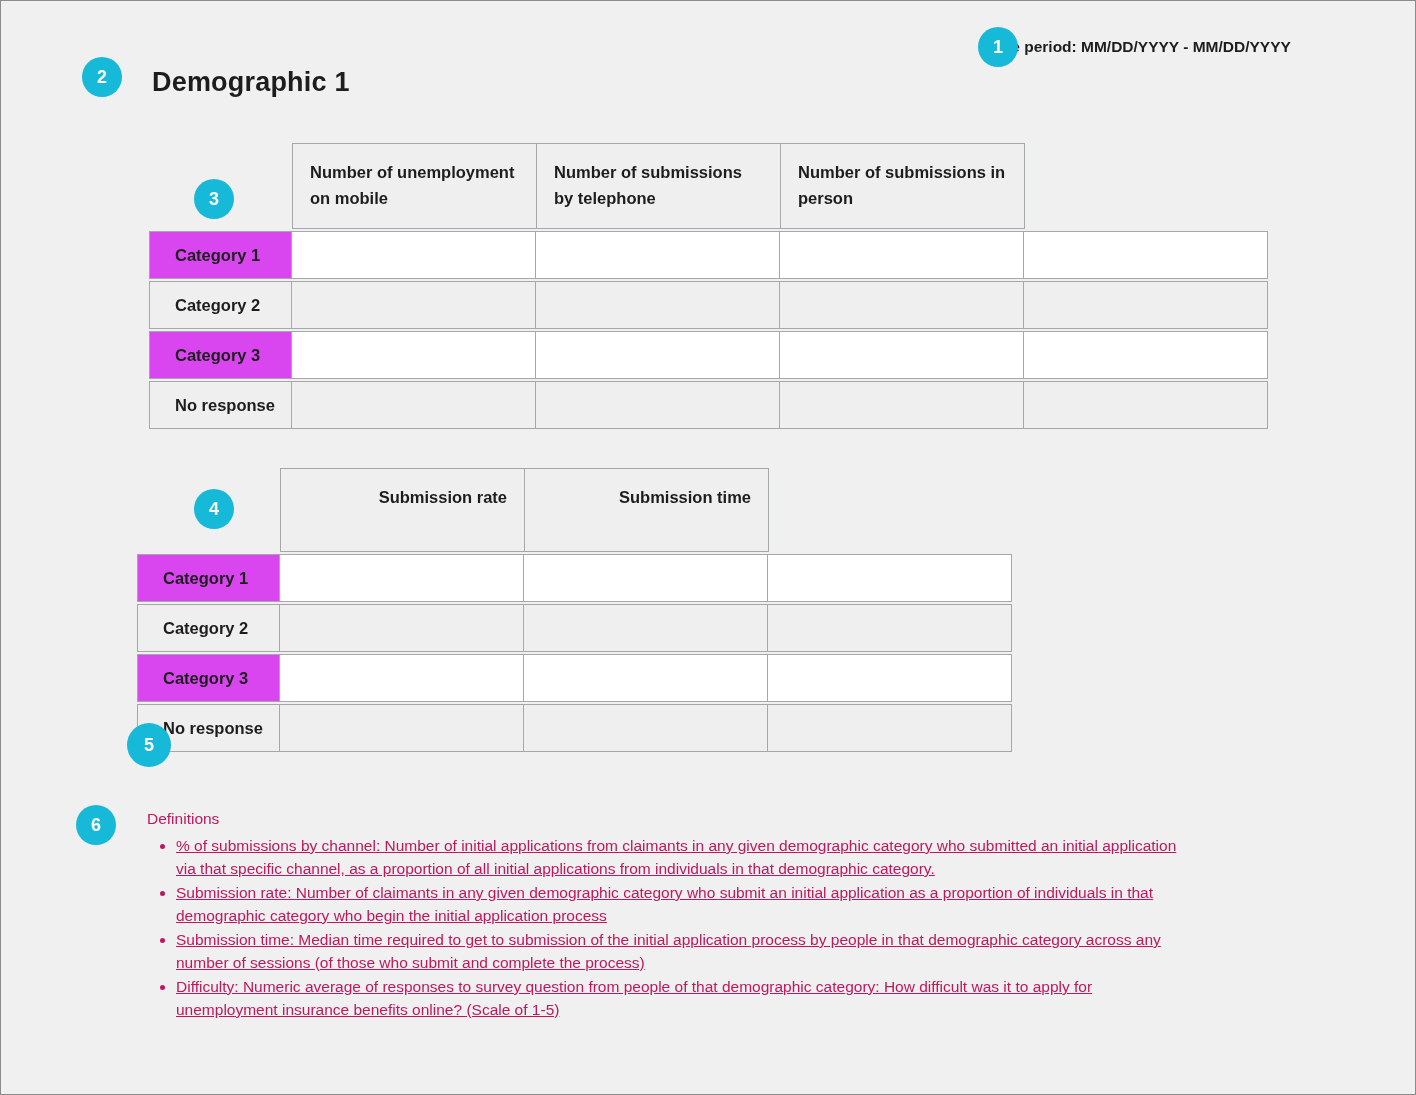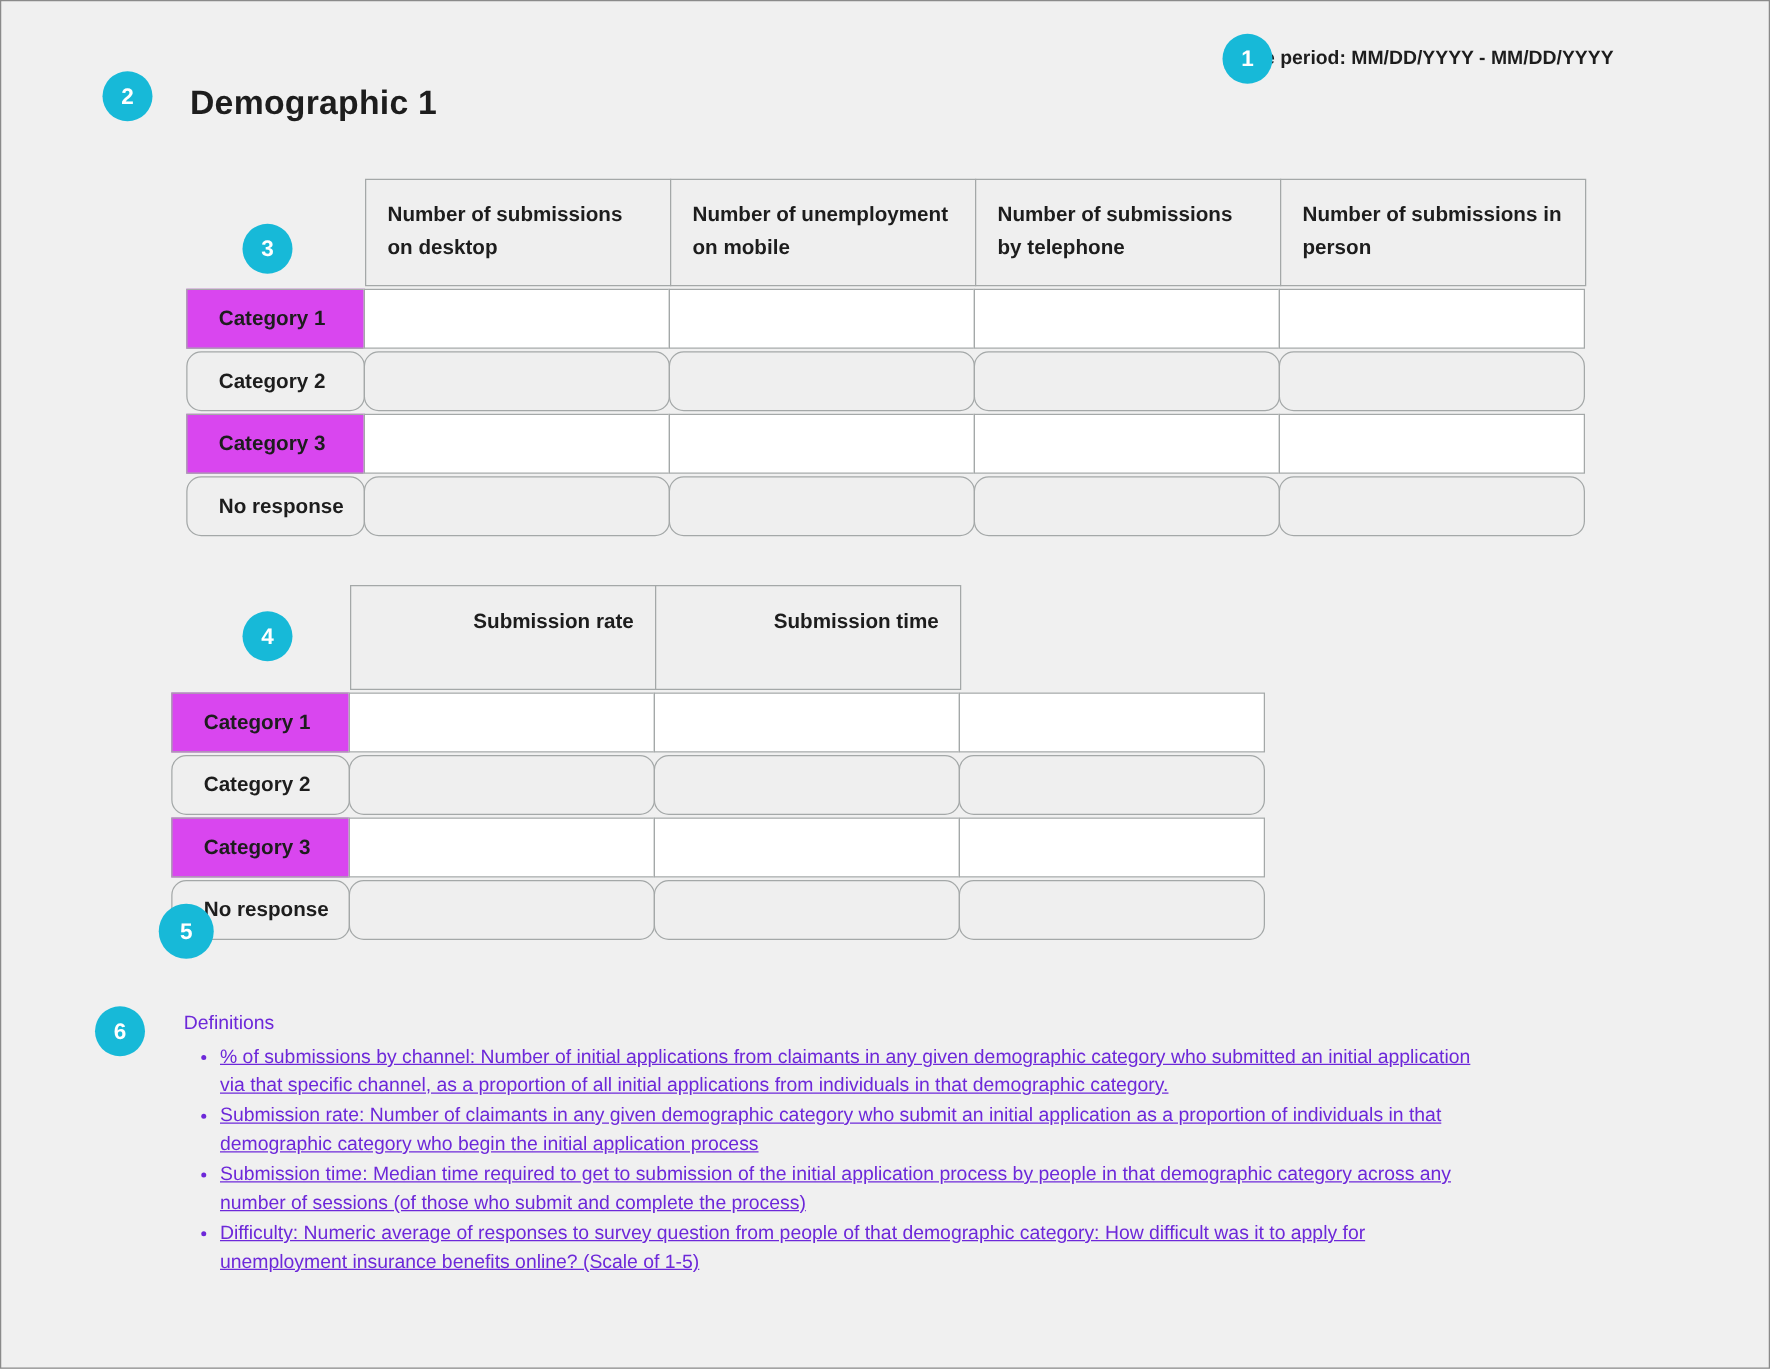--- a/index.html
+++ b/index.html
@@ -94,30 +94,30 @@
   }
   .td {
     width: 245px;
     height: 48px;
     box-sizing: border-box;
     border: 1px solid var(--line);
     background: #ffffff;
     margin-left: -1px;
   }
   .trow.alt .rowlabel,
-  .trow.alt .td { background: var(--cell-alt); border-radius: 12px; }
+  .trow.alt .td { background: var(--cell-alt); }
 
   .definitions {
     position: absolute;
     left: 146px;
     top: 806px;
     width: 1110px;
     font-size: 15.5px;
     line-height: 23px;
-    color: #6d28d9;
+    color: #be185d;
   }
   .definitions ul { margin-top: 4px; padding-left: 29px; text-decoration: underline; }
   .definitions li { max-width: 1008px; margin-bottom: 1px; }
 </style>
 </head>
 <body>
 
 <div class="page">
 
   <div class="badge" id="badge1">1</div>
@@ -125,21 +125,20 @@
   <div class="badge" id="badge3">3</div>
   <div class="badge" id="badge4">4</div>
   <div class="badge" id="badge5">5</div>
   <div class="badge" id="badge6">6</div>
 
   <div class="time-period">Time period: MM/DD/YYYY - MM/DD/YYYY</div>
   <h1 class="page-title">Demographic 1</h1>
 
   <div class="table" id="channels-table">
     <div class="thead">
-      <div class="th">Number of submissions on desktop</div>
       <div class="th">Number of unemployment on mobile</div>
       <div class="th">Number of submissions by telephone</div>
       <div class="th">Number of submissions in person</div>
     </div>
     <div class="trow">
       <div class="rowlabel">Category 1</div>
       <div class="td"></div>
       <div class="td"></div>
       <div class="td"></div>
       <div class="td"></div>

